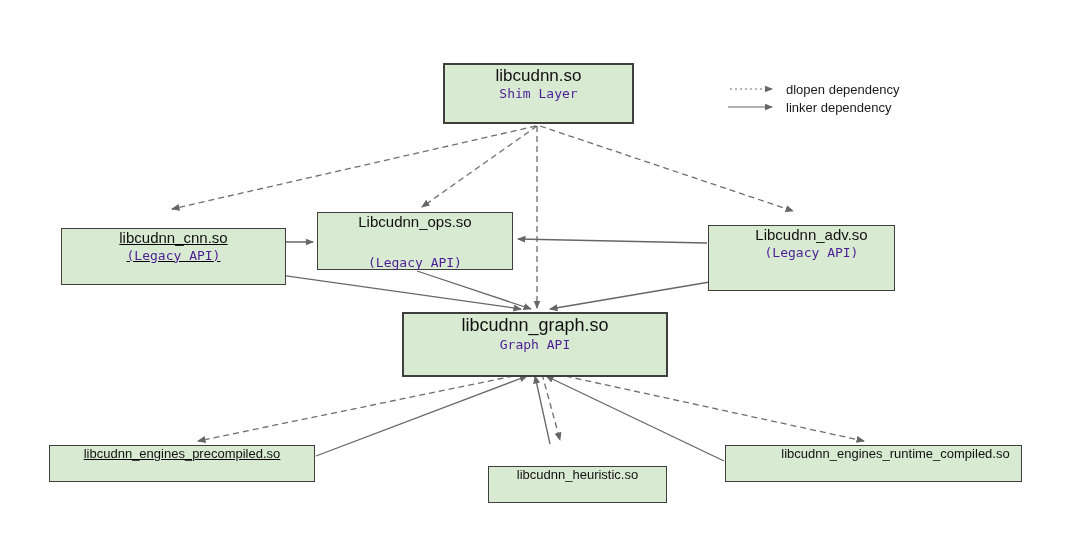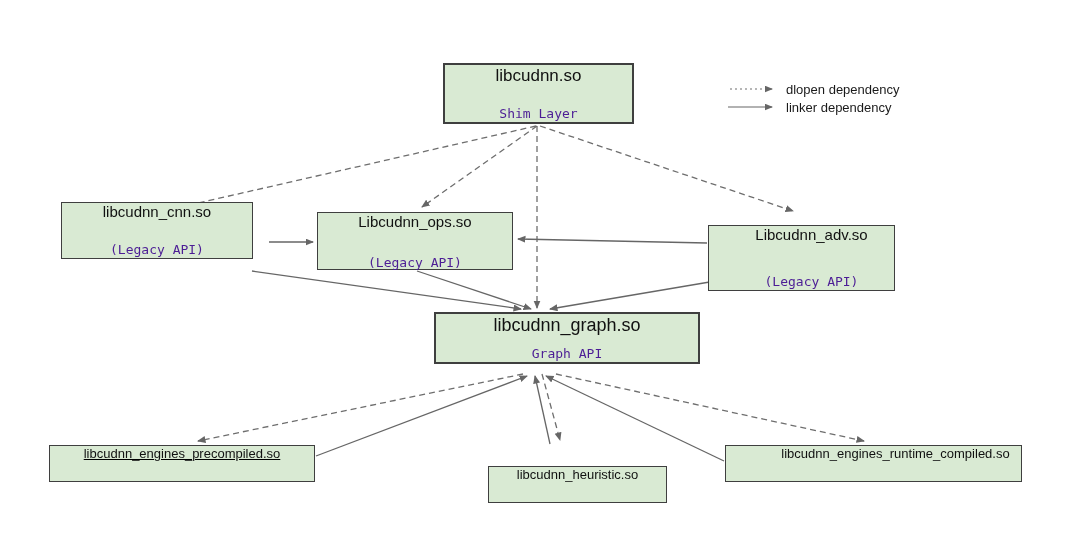--- a/index.html
+++ b/index.html
@@ -17,41 +17,41 @@
     width: 1073px; height: 535px;
   }
   .node {
     position: absolute;
     background: #d9ead3;
     border: 2px solid #3f3f3f;
     box-sizing: border-box;
     display: flex;
     flex-direction: column;
     align-items: center;
-    justify-content: space-between;
+    justify-content: flex-start;
     text-align: center;
     line-height: 1.25;
   }
   .node .title { color: #111111; }
   .node .subtitle {
     font-family: "DejaVu Sans Mono", monospace;
     color: #4c1d95;
   }
   
   #node-shim        { left: 443px; top: 63px;  width: 191px; height: 61px; }
   #node-shim .title { font-size: 17px; }
   #node-shim .subtitle { font-size: 13px; }
 
-  #node-cnn         { left: 61px;  top: 202px; width: 192px; height: 57px; border-width: 1.5px; }
+  #node-cnn         { left: 61px;  top: 228px; width: 225px; height: 57px; border-width: 1.5px; text-decoration: underline; }
   #node-ops         { left: 317px; top: 212px; width: 196px; height: 58px; border-width: 1.5px; gap: 23px; }
   #node-adv         { left: 708px; top: 225px; width: 187px; height: 66px; border-width: 1.5px; padding-left: 20px; }
   #node-cnn .title, #node-ops .title, #node-adv .title { font-size: 15px; }
   #node-cnn .subtitle, #node-ops .subtitle, #node-adv .subtitle { font-size: 13px; }
 
-  #node-graph        { left: 402px; top: 312px; width: 266px; height: 52px; margin-left: 32px; }
+  #node-graph        { left: 402px; top: 312px; width: 266px; height: 65px; }
   #node-graph .title { font-size: 18px; }
   #node-graph .subtitle { font-size: 13px; }
 
   #node-precompiled { left: 49px;  top: 445px; width: 266px; height: 37px; border-width: 1.5px; text-decoration: underline; }
   #node-heuristic   { left: 488px; top: 466px; width: 179px; height: 37px; border-width: 1.5px; }
   #node-runtime     { left: 725px; top: 445px; width: 297px; height: 37px; border-width: 1.5px; padding-left: 44px; }
   #node-precompiled .title, #node-heuristic .title, #node-runtime .title { font-size: 13px; }
 
   
   .legend-label {

